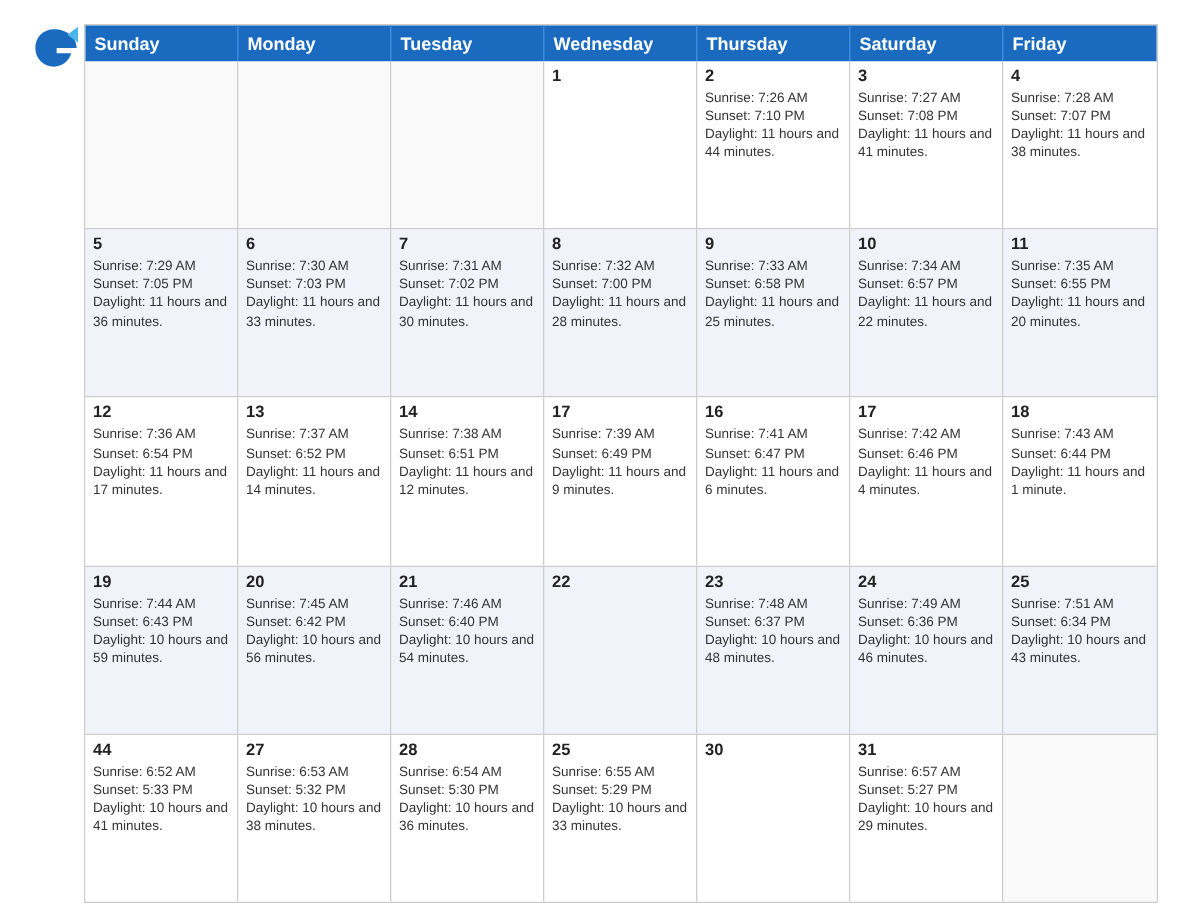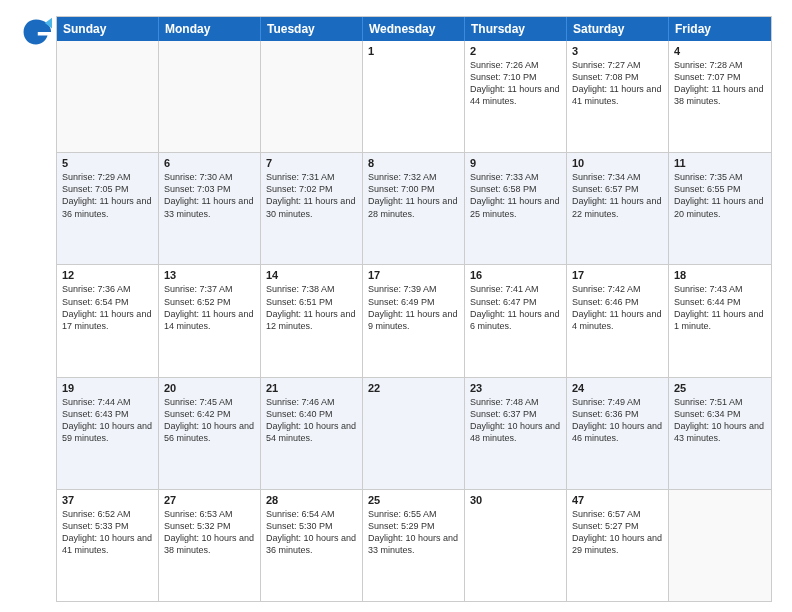--- a/index.html
+++ b/index.html
@@ -246,39 +246,39 @@
             <div class="day-num">24</div>
             <div class="cell-info">Sunrise: 7:49 AM<br>Sunset: 6:36 PM<br>Daylight: 10 hours and 46 minutes.</div>
           </div>
           <div class="cal-cell">
             <div class="day-num">25</div>
             <div class="cell-info">Sunrise: 7:51 AM<br>Sunset: 6:34 PM<br>Daylight: 10 hours and 43 minutes.</div>
           </div>
         </div>
         <div class="cal-row">
           <div class="cal-cell">
-            <div class="day-num">37</div>
+            <div class="day-num">44</div>
             <div class="cell-info">Sunrise: 6:52 AM<br>Sunset: 5:33 PM<br>Daylight: 10 hours and 41 minutes.</div>
           </div>
           <div class="cal-cell">
             <div class="day-num">27</div>
             <div class="cell-info">Sunrise: 6:53 AM<br>Sunset: 5:32 PM<br>Daylight: 10 hours and 38 minutes.</div>
           </div>
           <div class="cal-cell">
             <div class="day-num">28</div>
             <div class="cell-info">Sunrise: 6:54 AM<br>Sunset: 5:30 PM<br>Daylight: 10 hours and 36 minutes.</div>
           </div>
           <div class="cal-cell">
             <div class="day-num">25</div>
             <div class="cell-info">Sunrise: 6:55 AM<br>Sunset: 5:29 PM<br>Daylight: 10 hours and 33 minutes.</div>
           </div>
           <div class="cal-cell">
             <div class="day-num">30</div>
           </div>
           <div class="cal-cell">
-            <div class="day-num">47</div>
+            <div class="day-num">31</div>
             <div class="cell-info">Sunrise: 6:57 AM<br>Sunset: 5:27 PM<br>Daylight: 10 hours and 29 minutes.</div>
           </div>
           <div class="cal-cell empty"></div>
         </div>
       </div>
   </div>
 </div>
 
 </body></html>

